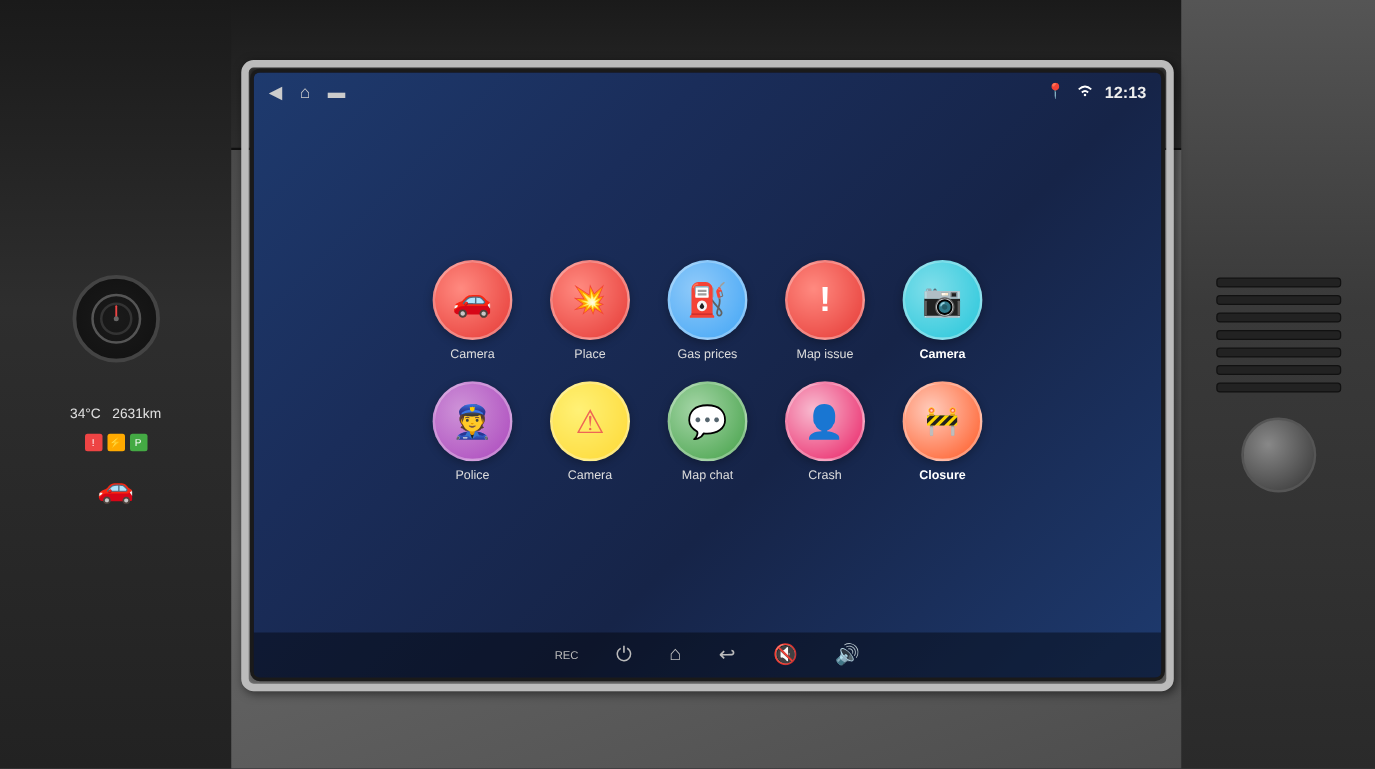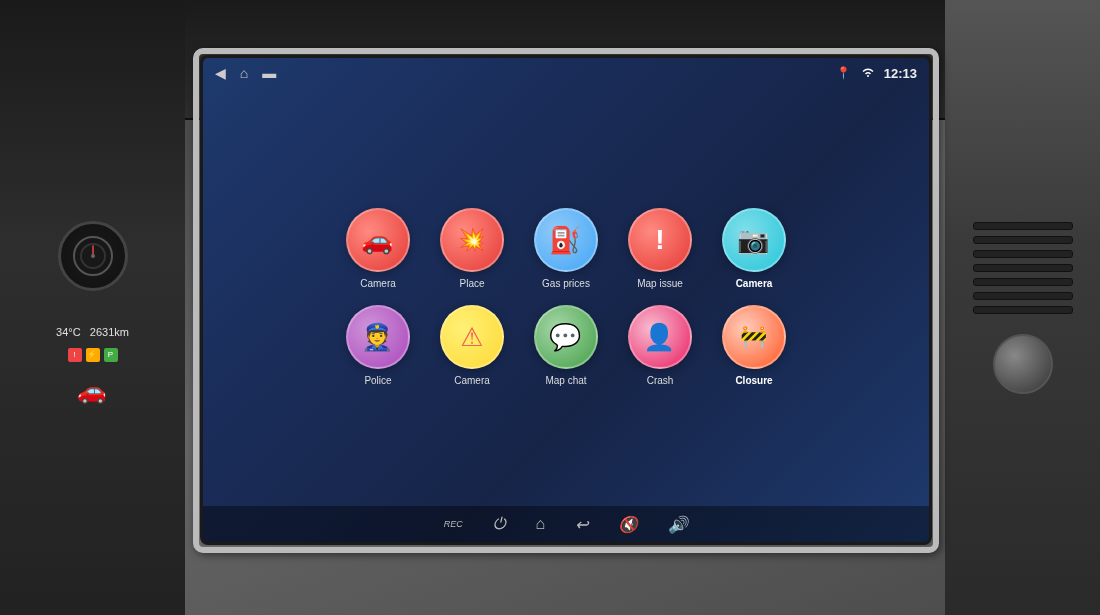--- a/index.html
+++ b/index.html
@@ -256,21 +256,20 @@
       align-items: center;
       justify-content: center;
       gap: 30px;
       padding: 0 20px;
     }
 
     .sys-btn {
       color: #bbb;
       font-size: 16px;
       cursor: pointer;
-      font-style: italic;
     }
 
     
     .silver-trim {
       position: absolute;
       left: 193px;
       right: 161px;
       top: 48px;
       bottom: 62px;
       border: 6px solid #bbb;

